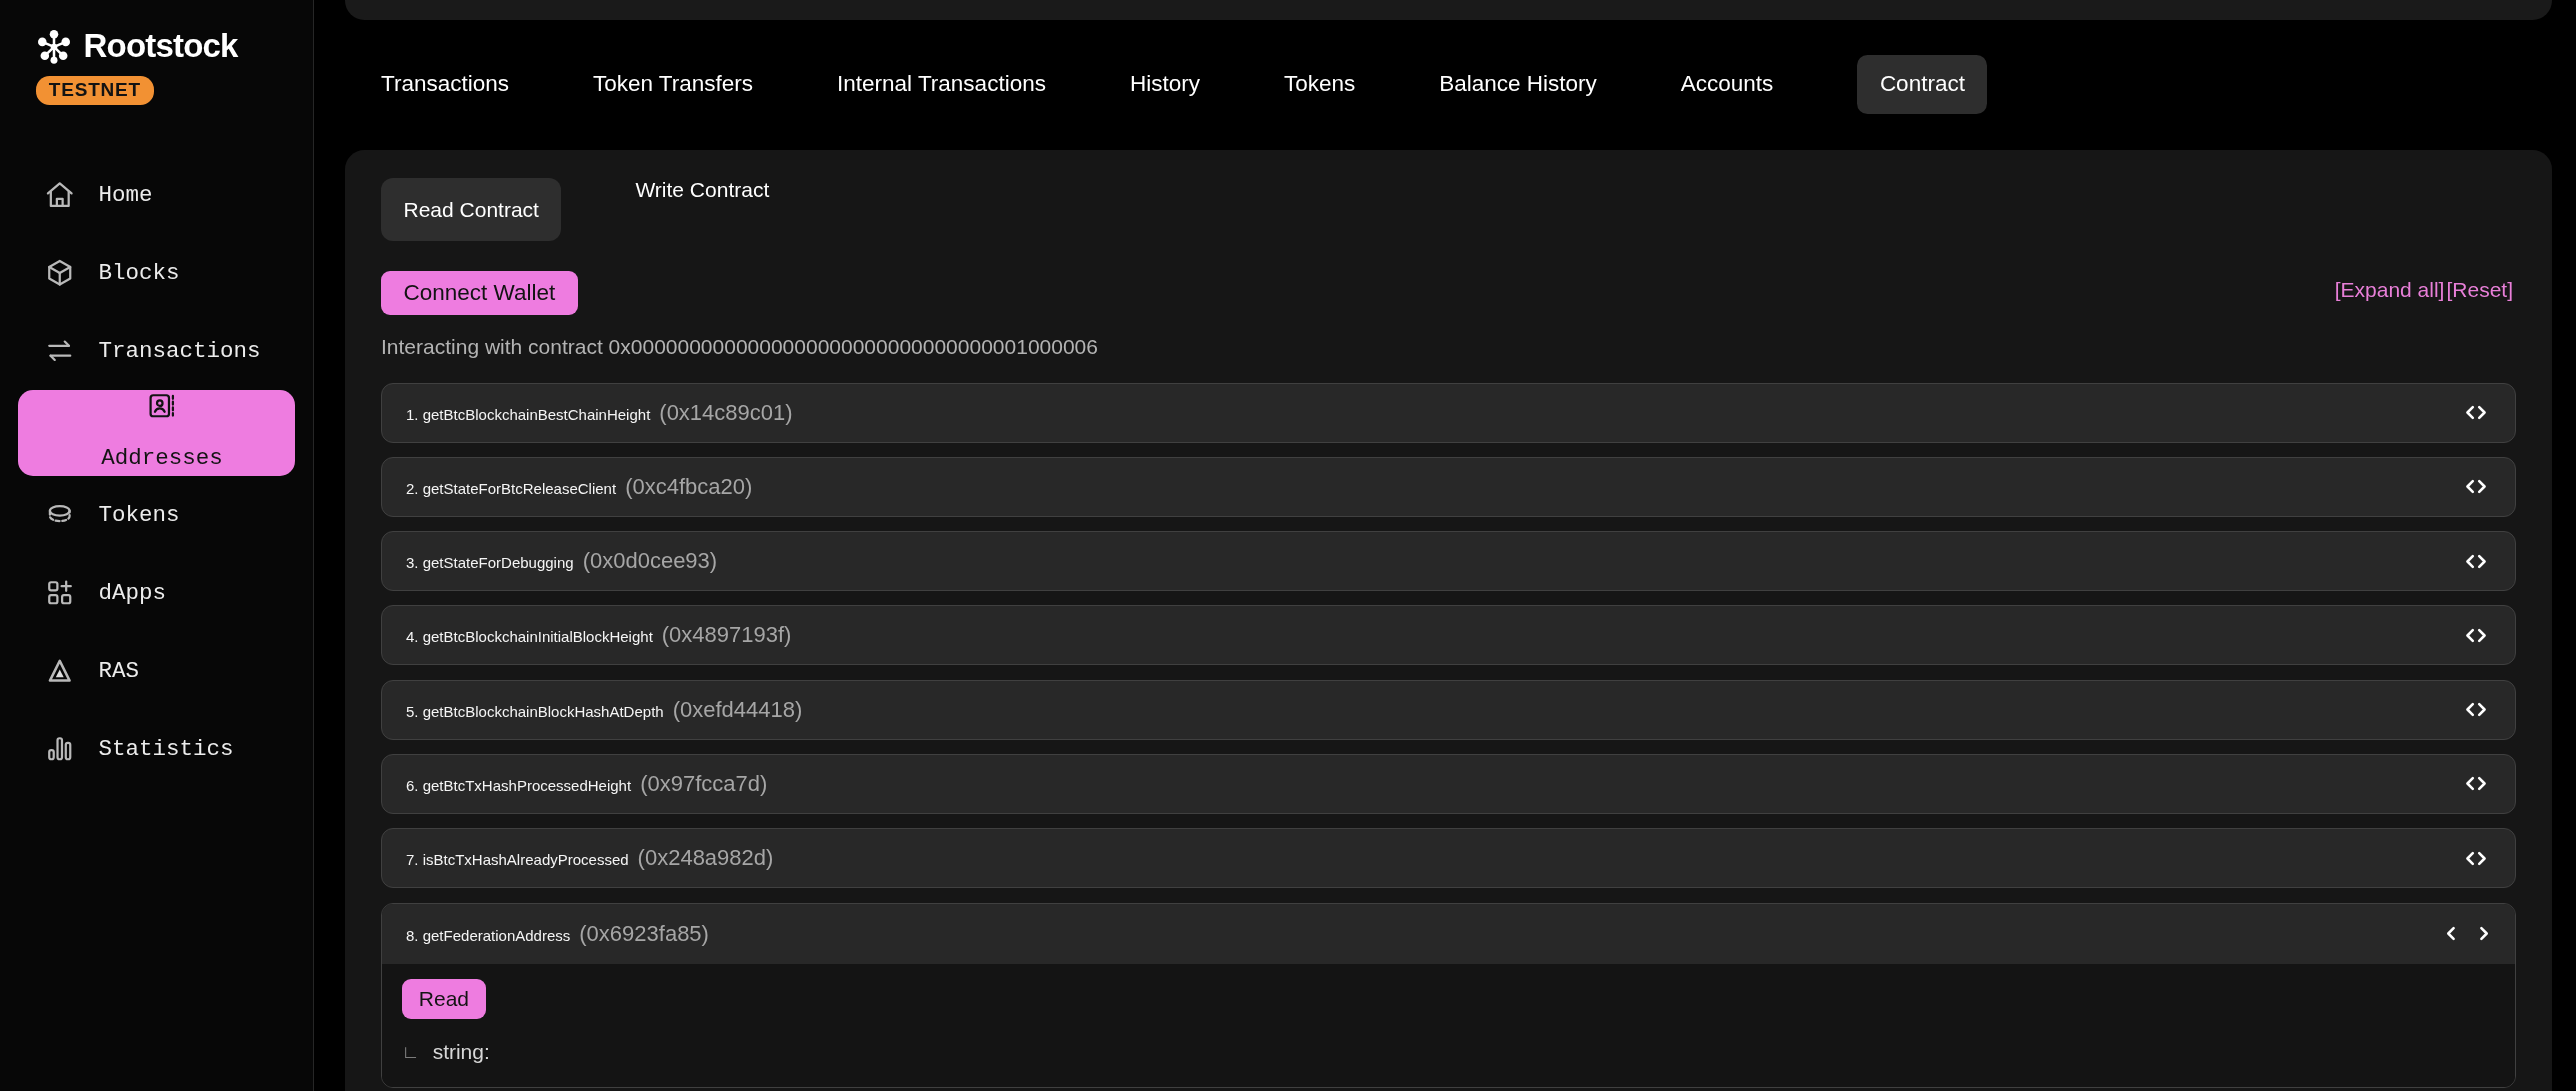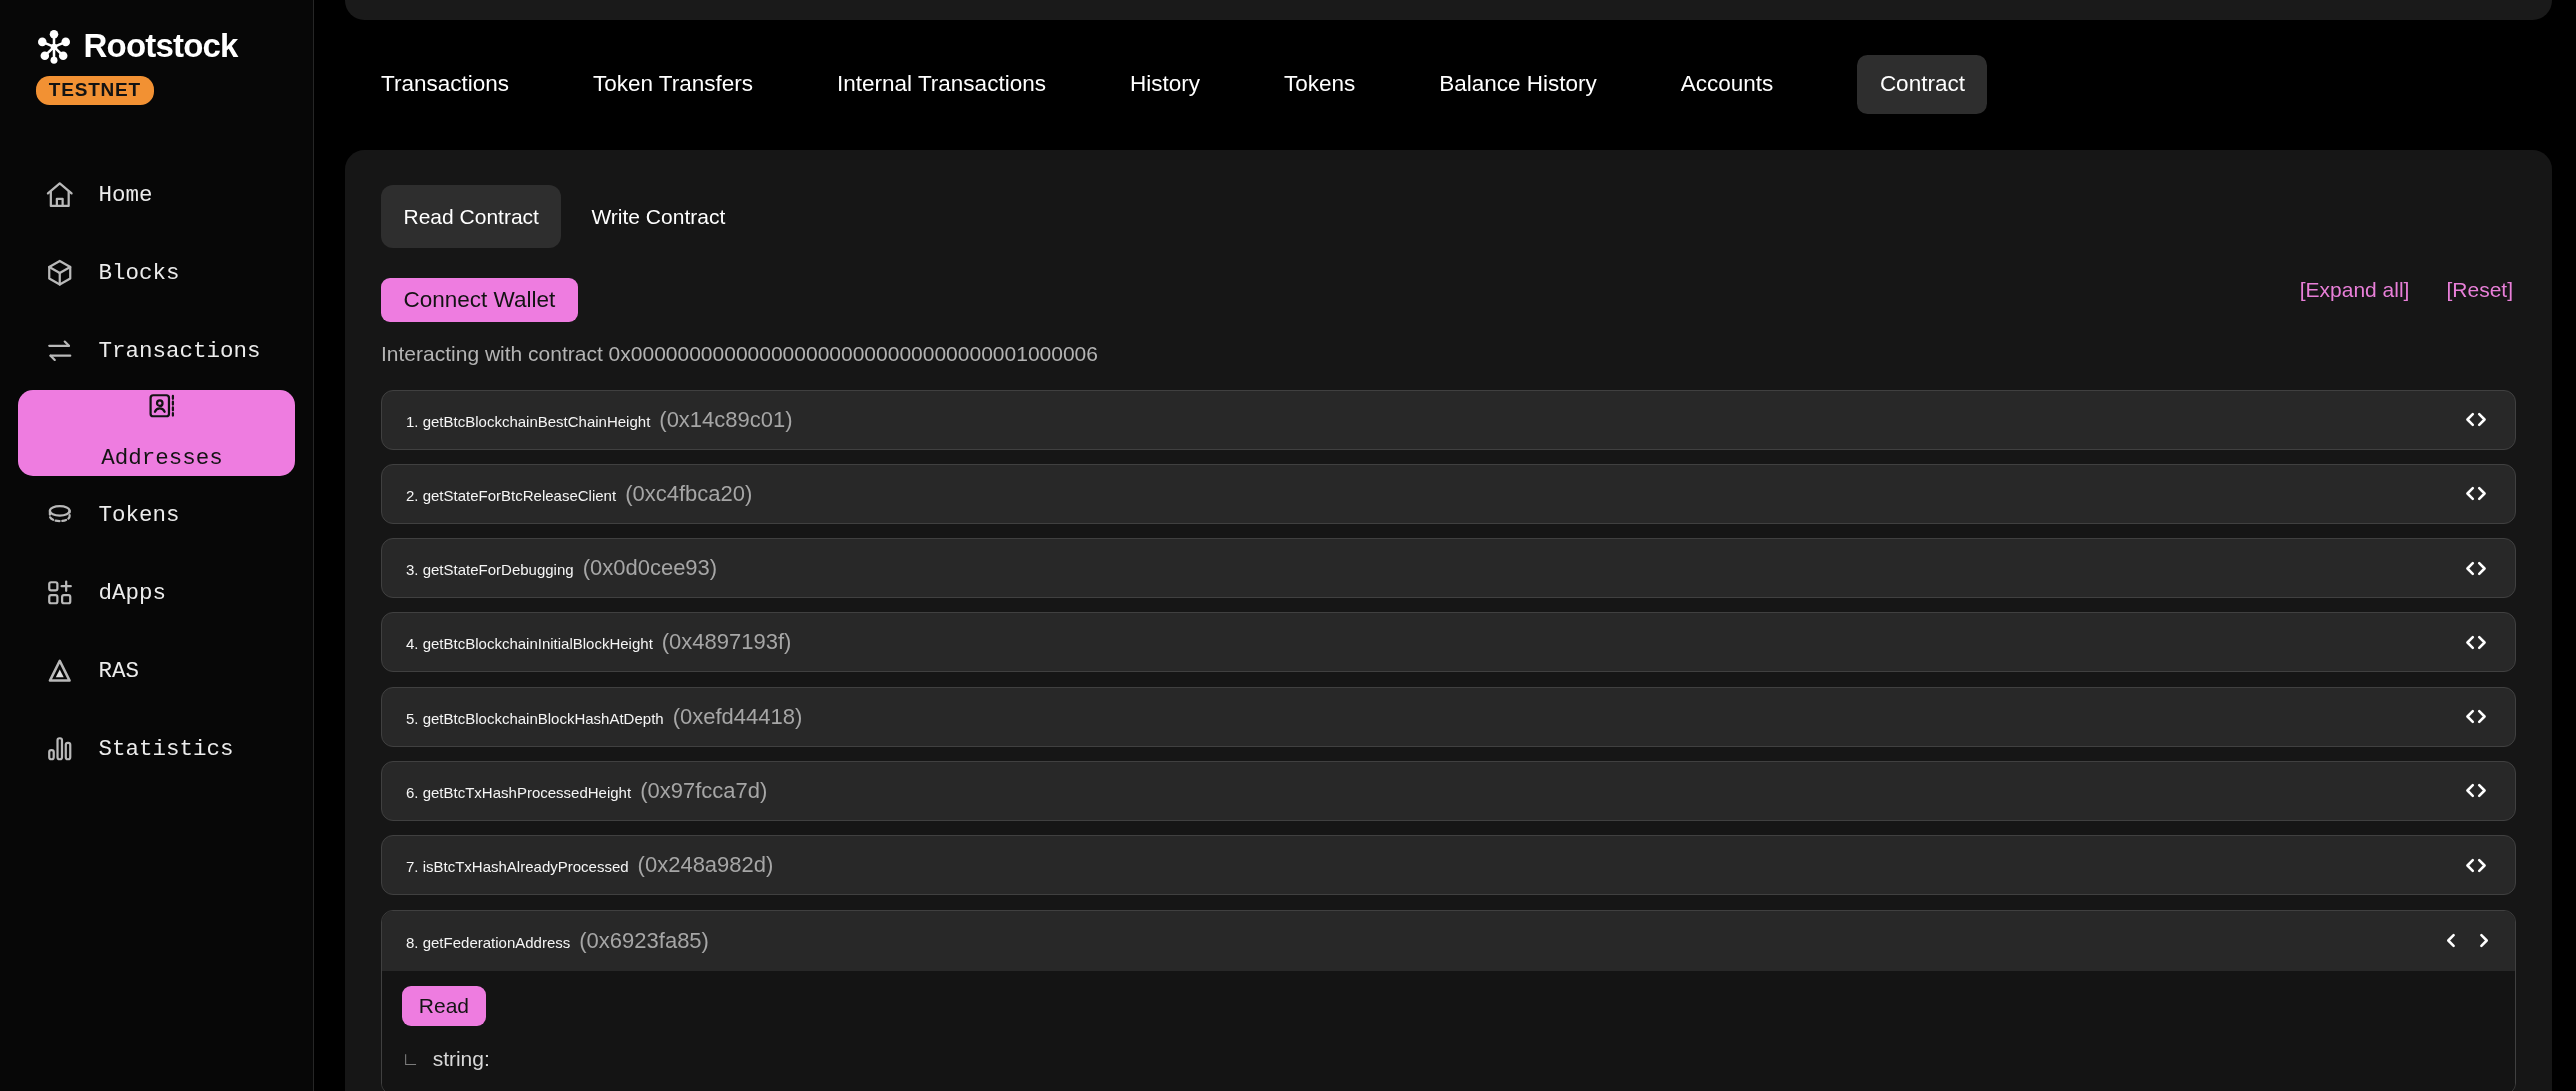--- a/index.html
+++ b/index.html
@@ -27,28 +27,28 @@
   .top-strip { position:absolute; left:30px; top:0; width:2207px; height:19.5px;
     background:#1a1a1a; border-radius:0 0 19.5px 19.5px; }
   .tabs-row { position:absolute; left:66px; top:54px; height:60px; display:flex;
     align-items:center; gap:84px; }
   .tab { color:#fff; font-size:22.5px; white-space:nowrap; cursor:pointer; }
   .tab.active { background:#2e2e2e; border-radius:10.5px; padding:16.5px 22.5px; }
 
   
   .panel { position:absolute; left:30px; top:150px; width:2207px; height:976px;
     background:#161616; border-radius:19.5px; padding:0 36px; }
-  .rw-tabs { display:flex; align-items:center; padding-top:35px; }
+  .rw-tabs { display:flex; align-items:flex-start; padding-top:28px;gap:44px; }
   .rw-tab { color:#fff; font-size:21px; cursor:pointer; }
   .rw-tab.active { background:#2e2e2e; border-radius:12px; padding:19.5px 22.5px; }
   .rw-tab.plain { margin-left:30px; }
   .connect-btn { display:inline-block; margin-top:30px; background:#ee7ce0; color:#131313;
     font-size:22.5px; padding:9px 22.5px; border-radius:9px; border:none; cursor:pointer;
     font-family:inherit; }
-  .links { position:absolute; right:39px; top:128px; display:flex; gap:37px; }
+  .links { position:absolute; right:39px; top:128px; display:flex; gap:2px; }
   .pink-link { color:#e87fd8; font-size:21px; cursor:pointer; text-decoration:none; }
   .interacting { margin-top:19.5px; color:#b3b3b3; font-size:21px; }
 
   .fn-list { margin-top:24px; }
   .fn-row { height:60px; background:#282828; border:1.5px solid #404040; border-radius:12px;
     margin-bottom:14.3px; display:flex; align-items:center; justify-content:space-between;
     padding:0 24px; cursor:pointer; }
   .fn-label { color:#f5f5f5; font-size:15px; }
   .fn-selector { color:#a6a6a6; font-size:22px; margin-left:9px; }
   .code-icon { width:30px; height:27px; color:#fff; flex:none; }

